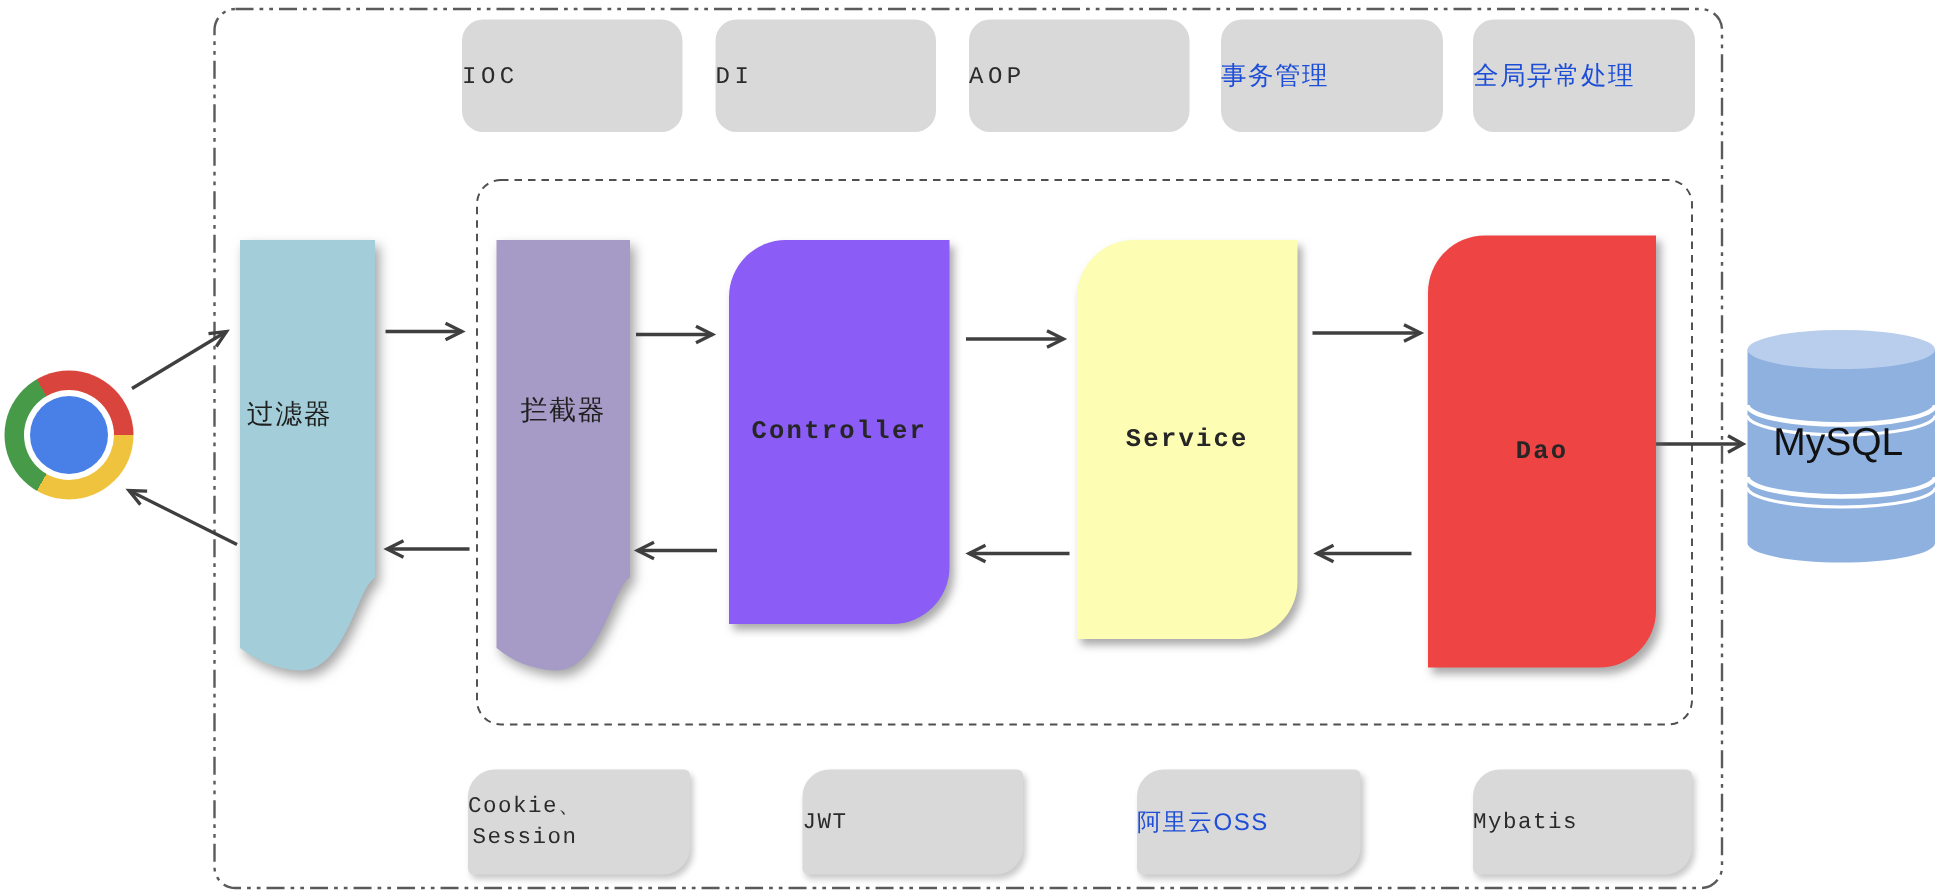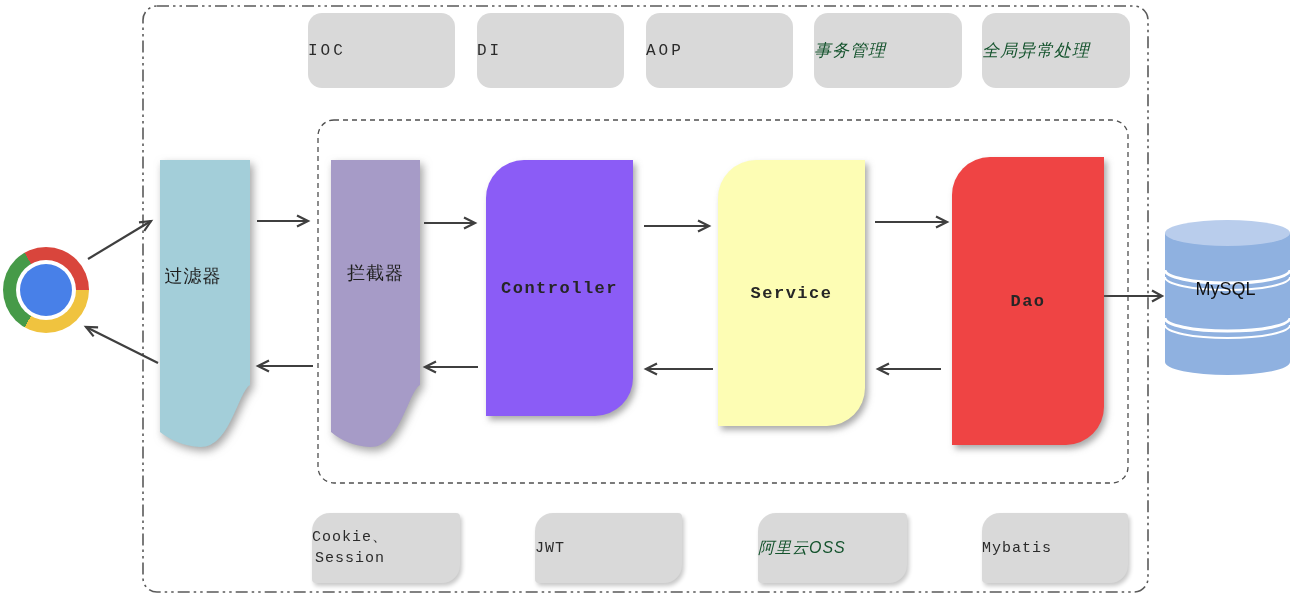--- a/index.html
+++ b/index.html
@@ -18,33 +18,33 @@
   .cyl-sep{stroke:#ffffff;fill:none;}
   .arrows path,.arrows polyline{stroke:#3f3f3f;stroke-width:2.2;fill:none;}
 
   
   .chip{position:absolute;background:#d9d9d9;display:flex;align-items:center;
         color:#2b2b2b;text-align:center;}
   .chip.top{top:13px;height:75px;border-radius:14px;}
   .chip.bottom{top:513px;height:70px;border-radius:18px 4px;box-shadow:2px 3px 4px rgba(0,0,0,.22);}
   .mono{font-family:"Liberation Mono","DejaVu Sans Mono",monospace;font-size:16px;letter-spacing:3px;}
   .mono-sm{font-family:"Liberation Mono","DejaVu Sans Mono",monospace;font-size:15px;letter-spacing:1px;line-height:1.4;}
-  .cjk{font-family:"Liberation Sans","DejaVu Sans",sans-serif;font-size:17px;letter-spacing:1px;color:#14532d;font-style:italic;}
+  .cjk{font-family:"Liberation Sans","DejaVu Sans",sans-serif;font-size:17px;letter-spacing:1px;color:#1d4ed8;}
 
   
   .proc{position:absolute;border-radius:38px 0;display:flex;align-items:center;justify-content:center;
         box-shadow:3px 4px 6px rgba(100,100,100,.55);}
   .proc-label{font-family:"Liberation Mono","DejaVu Sans Mono",monospace;font-weight:bold;
               font-size:17px;letter-spacing:1.5px;color:#262626;}
 
   
   .doc-label{position:absolute;text-align:center;font-size:18px;color:#1f1f1f;letter-spacing:1px;}
 
   .db-label{position:absolute;left:1165px;top:279px;width:121px;text-align:center;
-            font-size:18px;color:#111;}
+            font-size:26px;color:#111;}
 
   
   .chrome{position:absolute;left:3px;top:247px;width:86px;height:86px;border-radius:50%;
           background:conic-gradient(#d9453c 0deg 90deg,#f0c33f 90deg 210deg,#469a48 210deg 330deg,#d9453c 330deg 360deg);}
   .cring{position:absolute;inset:13px;background:#fff;border-radius:50%;}
   .ccore{position:absolute;inset:17px;background:#4880e8;border-radius:50%;}
 </style>
 </head>
 <body>
 

